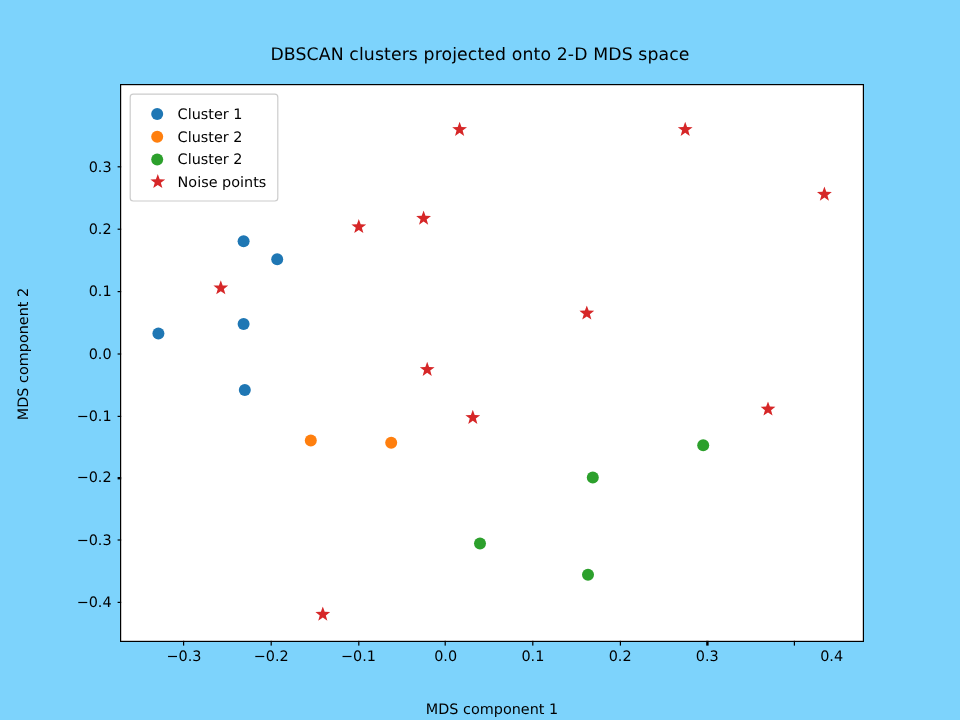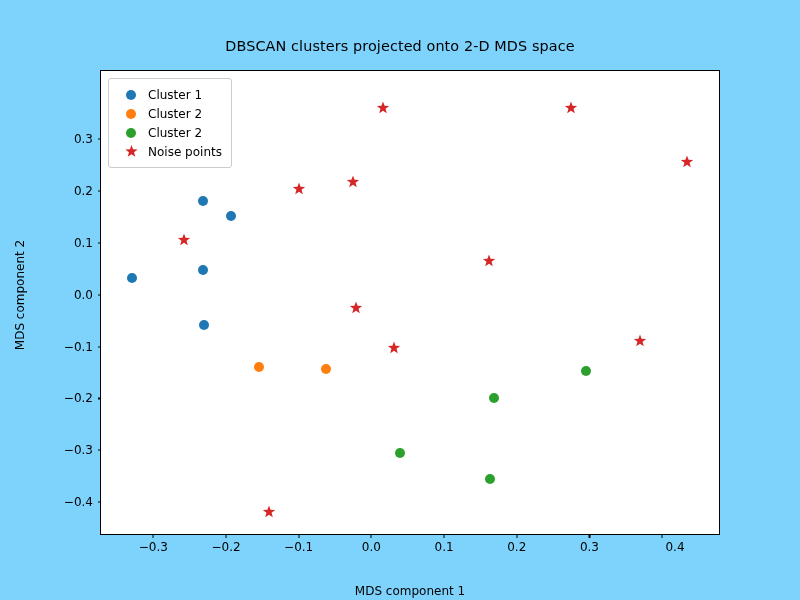--- a/index.html
+++ b/index.html
@@ -238,21 +238,21 @@
       <div class="tick-x-label" style="left: 197.702px;">−0.1</div>
       <div class="tick-x" style="left: 270.387px;"></div>
       <div class="tick-x-label" style="left: 270.387px;">0.0</div>
       <div class="tick-x" style="left: 343.072px;"></div>
       <div class="tick-x-label" style="left: 343.072px;">0.1</div>
       <div class="tick-x" style="left: 415.756px;"></div>
       <div class="tick-x-label" style="left: 415.756px;">0.2</div>
       <div class="tick-x" style="left: 488.441px;"></div>
       <div class="tick-x-label" style="left: 488.441px;">0.3</div>
       <div class="tick-x" style="left: 561.125px;"></div>
-      <div class="tick-x-label" style="left: 574px;">0.4</div>
+      <div class="tick-x-label" style="left: 592px;">0.4</div>
       <div class="tick-y" style="top: 67.9855px;"></div>
       <div class="tick-y-label" style="top: 67.9855px;">0.3</div>
       <div class="tick-y" style="top: 119.883px;"></div>
       <div class="tick-y-label" style="top: 119.883px;">0.2</div>
       <div class="tick-y" style="top: 171.78px;"></div>
       <div class="tick-y-label" style="top: 171.78px;">0.1</div>
       <div class="tick-y" style="top: 223.677px;"></div>
       <div class="tick-y-label" style="top: 223.677px;">0.0</div>
       <div class="tick-y" style="top: 275.575px;"></div>
       <div class="tick-y-label" style="top: 275.575px;">−0.1</div>

